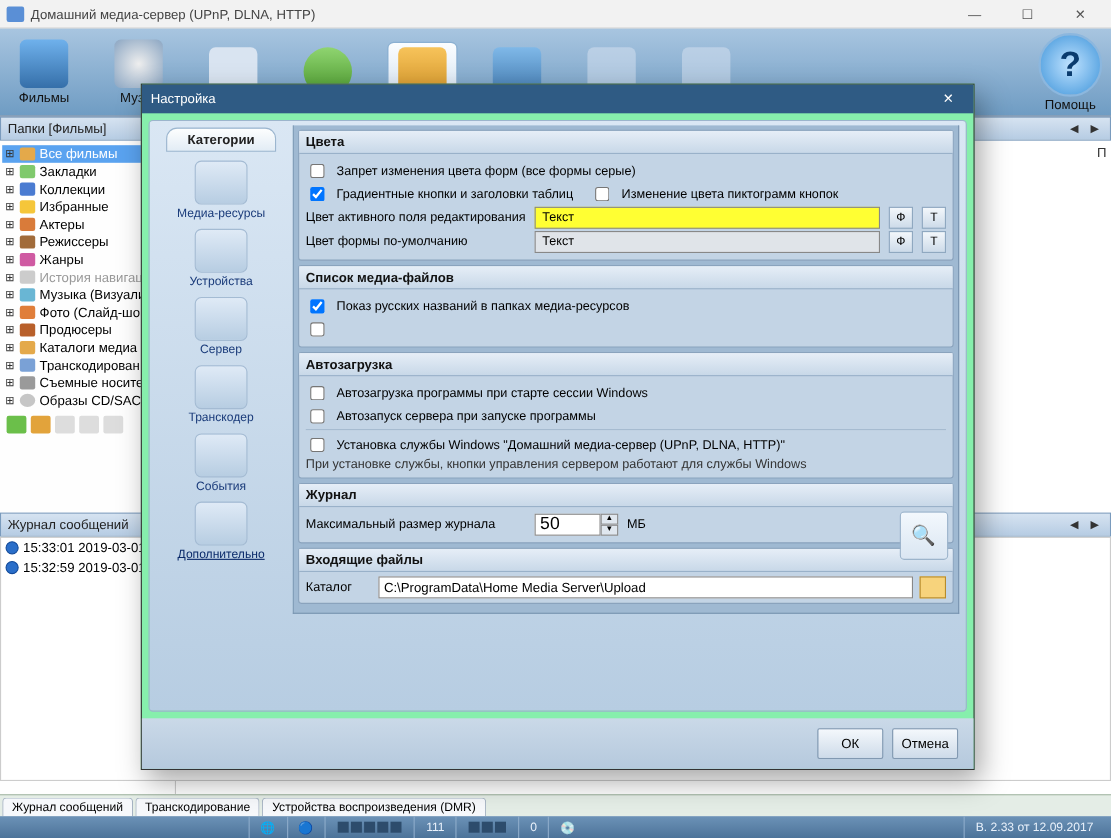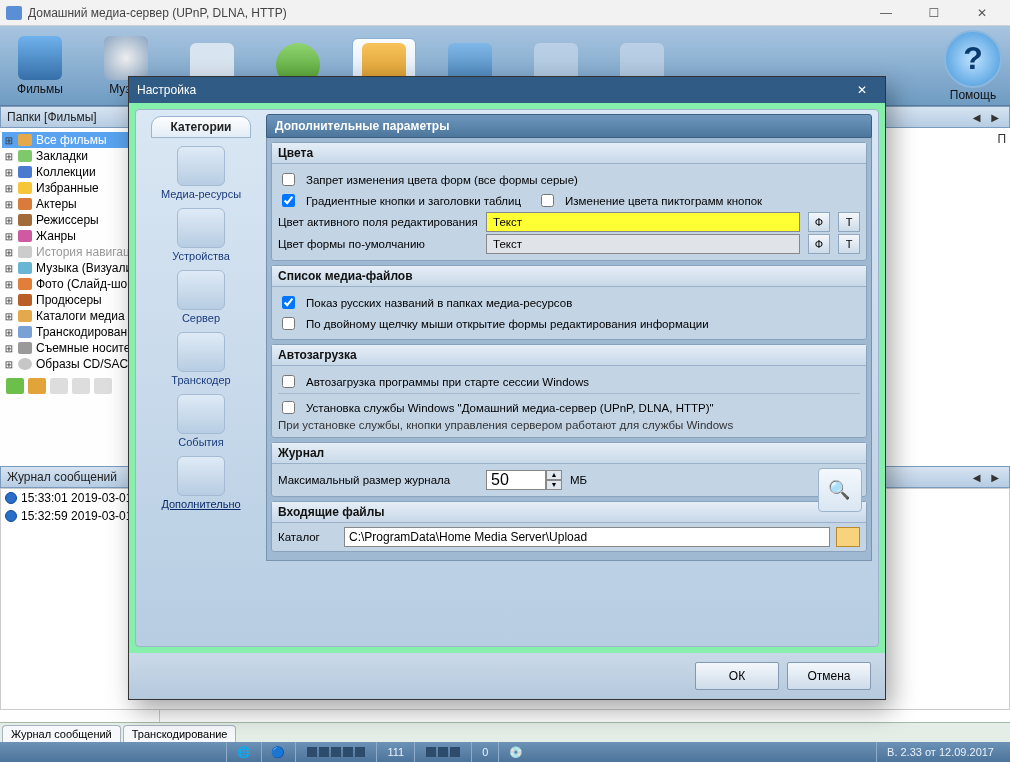--- a/index.html
+++ b/index.html
@@ -235,21 +235,21 @@
   }
   .browse-btn{
     width:24px;height:20px;background:#f7d37c;border:1px solid #b78b2b;
   }
   .modal-footer{
     height:46px; display:flex; align-items:center; justify-content:flex-end;
     padding:0 14px; gap:8px;
     background:linear-gradient(#cad9e8,#b5c9dd);
   }
   .dlg-btn{
-    width:84px;height:28px;
+    width:60px;height:28px;
     background:linear-gradient(#f4f8fc,#cedbe9);
     border:1px solid #8299b1; border-radius:2px;
     font-size:12px;
   }
 </style>
 </head>
 <body>
 
 <div class="titlebar">
   <div class="titlebar-icon"></div>
@@ -400,20 +400,21 @@
     </div>
   <div class="log-row">
       <span class="log-bullet"></span>
       <span>15:32:59 2019-03-01</span>
     </div>
 </div>
 
 <div class="bottom-tabs">
   <div class="bottom-tab">Журнал сообщений</div>
   <div class="bottom-tab">Транскодирование</div>
+  <div class="bottom-tab">Устройства воспроизведения (DMR)</div>
 </div>
 
 <div class="statusbar">
   <div style="width:220px;"></div>
   <div class="seg">🌐</div>
   <div class="seg">🔵</div>
   <div class="seg dots">
       <span></span>
       <span></span>
       <span></span>
@@ -461,21 +462,20 @@
           <div class="cat-icon"></div>
           <span class="cat-label">События</span>
         </div>
       <div class="cat-item sel">
           <div class="cat-icon"></div>
           <span class="cat-label">Дополнительно</span>
         </div>
     </div>
 
     <div class="settings-panel">
-      <div class="settings-title">Дополнительные параметры</div>
       <div class="settings-inner">
 
 
         <div class="group">
           <div class="group-h">Цвета</div>
           <div class="group-b">
             <div class="row">
                 <input type="checkbox" class="chk" style="">
                 <span>Запрет изменения цвета форм (все формы серые)</span>
               </div>
@@ -506,31 +506,34 @@
 
         <div class="group">
           <div class="group-h">Список медиа-файлов</div>
           <div class="group-b">
             <div class="row">
                 <input type="checkbox" class="chk" checked="" style="">
                 <span>Показ русских названий в папках медиа-ресурсов</span>
               </div>
             <div class="row">
                 <input type="checkbox" class="chk" style="">
-                <span>По двойному щелчку мыши открытие формы редактирования информации</span>
               </div>
           </div>
         </div>
 
         <div class="group">
           <div class="group-h">Автозагрузка</div>
           <div class="group-b">
             <div class="row">
                 <input type="checkbox" class="chk" style="">
                 <span>Автозагрузка программы при старте сессии Windows</span>
+              </div>
+            <div class="row">
+                <input type="checkbox" class="chk" style="">
+                <span>Автозапуск сервера при запуске программы</span>
               </div>
             <div class="row" style="border-top:1px solid #a6bbd0;margin-top:2px;padding-top:4px;">
                 <input type="checkbox" class="chk" style="">
                 <span>Установка службы Windows "Домашний медиа-сервер (UPnP, DLNA, HTTP)"</span>
               </div>
             <div class="row" style="color:#333;">При установке службы, кнопки управления сервером работают для службы Windows</div>
           </div>
         </div>
 
         <div class="group">

